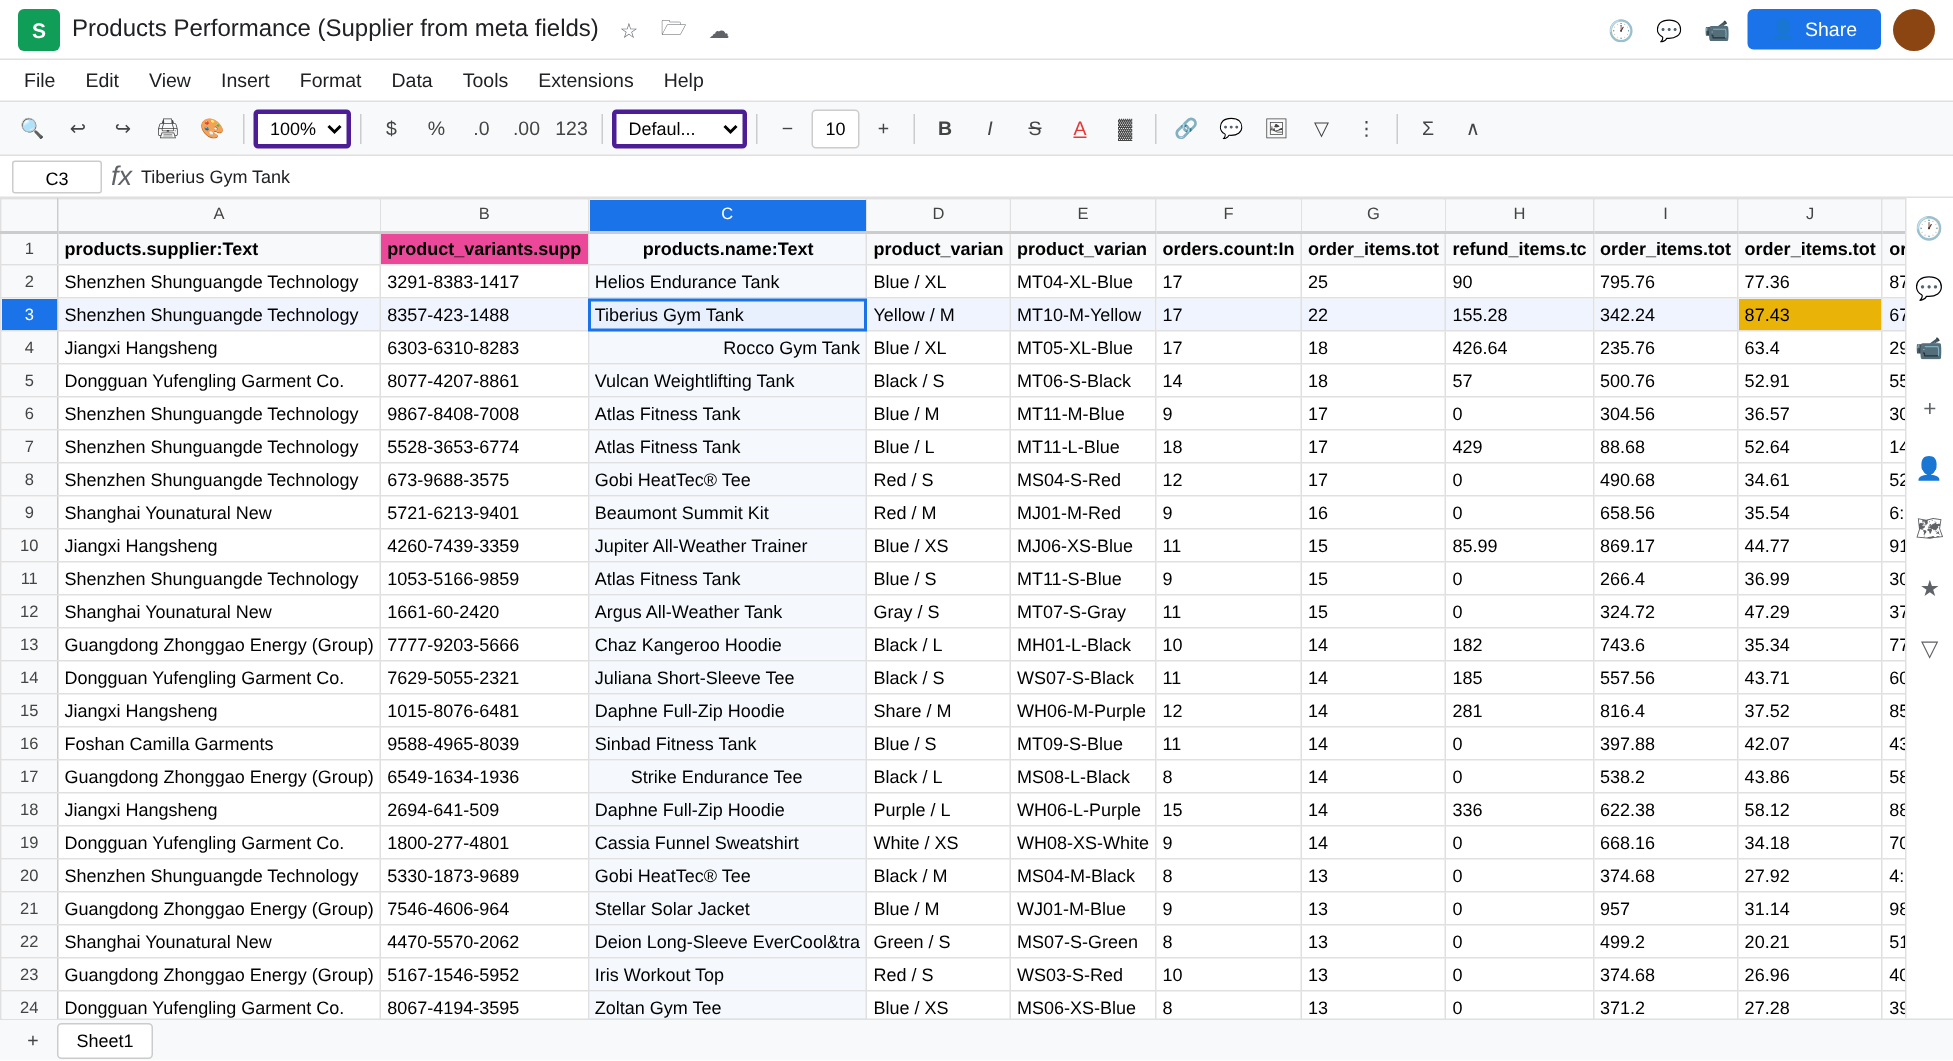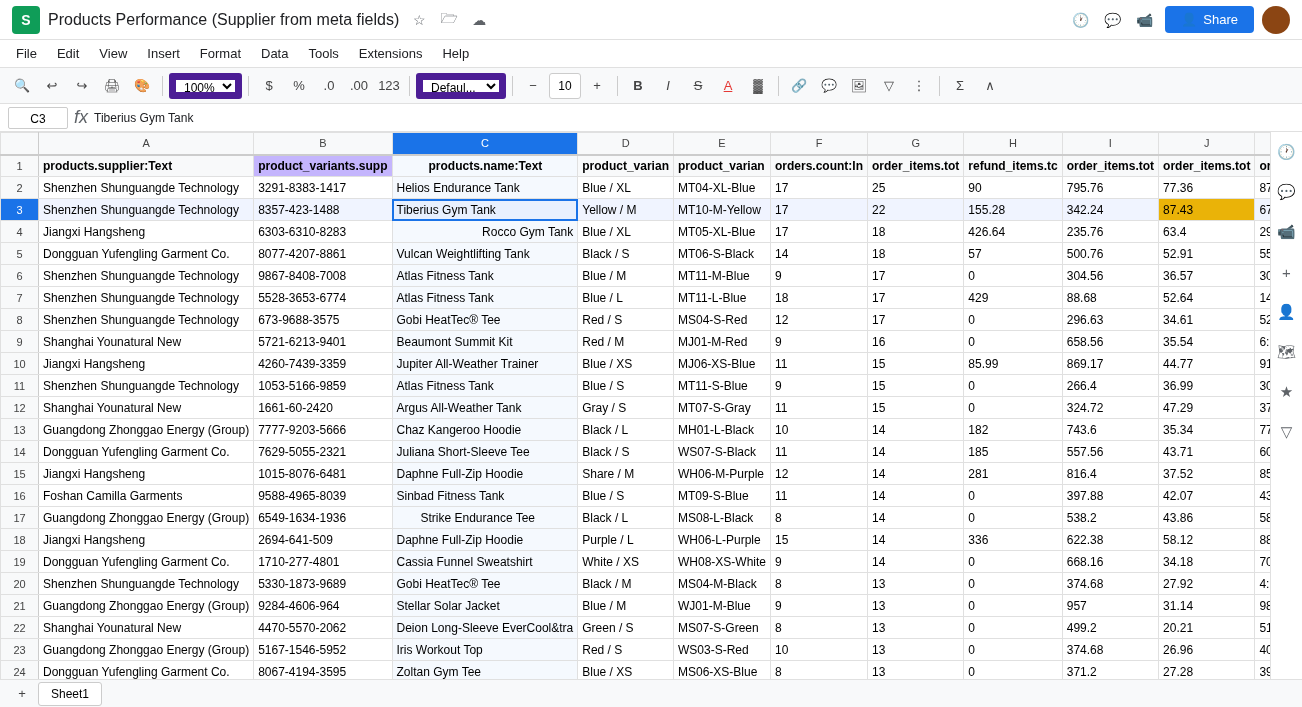--- a/index.html
+++ b/index.html
@@ -86,21 +86,21 @@
     }
     .tb-btn {
       width: 28px; height: 28px;
       display: flex; align-items: center; justify-content: center;
       cursor: pointer; color: #444; border-radius: 3px; font-size: 13px;
     }
     .tb-separator {
       width: 1px; height: 20px; background: #ccc; margin: 0 4px;
     }
     .tb-select {
-      height: 26px; border: 7px solid #4c1d95; border-radius: 3px;
+      height: 26px; border: 3px solid #4c1d95; border-radius: 3px;
       font-size: 12px; padding: 0 4px; background: #fff;
       cursor: pointer;
     }
     .tb-font-size {
       width: 32px; height: 26px; border: 1px solid #ccc; border-radius: 3px;
       font-size: 12px; text-align: center; background: #fff;
     }
     .tb-bold { font-weight: bold; }
     .tb-italic { font-style: italic; }
     .tb-strike { text-decoration: line-through; }
@@ -350,21 +350,21 @@
             <th class="col-header">H</th>
             <th class="col-header">I</th>
             <th class="col-header">J</th>
             <th class="col-header">K</th>
           </tr>
         </thead>
         <tbody id="sheet-body">
         <tr>
               <td class="row-num">1</td>
               <td style="font-weight: bold; background: rgb(248, 249, 250);">products.supplier:Text</td>
-              <td style="font-weight: bold; background: #c4b5fd;">product_variants.supp</td>
+              <td style="font-weight: bold; background: #ec4899;">product_variants.supp</td>
               <td style="font-weight: bold; background: rgba(66, 133, 244, 0.05); padding-left: 36px;">products.name:Text</td>
               <td style="font-weight: bold; background: rgb(248, 249, 250);">product_varian</td>
               <td style="font-weight: bold; background: rgb(248, 249, 250);">product_varian</td>
               <td style="font-weight: bold; background: rgb(248, 249, 250);">orders.count:In</td>
               <td style="font-weight: bold; background: rgb(248, 249, 250);">order_items.tot</td>
               <td style="font-weight: bold; background: rgb(248, 249, 250);">refund_items.tc</td>
               <td style="font-weight: bold; background: rgb(248, 249, 250);">order_items.tot</td>
               <td style="font-weight: bold; background: rgb(248, 249, 250);">order_items.tot</td>
               <td style="font-weight: bold; background: rgb(248, 249, 250);">order_item...</td>
             </tr>
@@ -455,21 +455,21 @@
             <tr>
               <td class="row-num">8</td>
               <td>Shenzhen Shunguangde Technology</td>
               <td>673-9688-3575</td>
               <td style="background: rgba(66, 133, 244, 0.05);">Gobi HeatTec® Tee</td>
               <td>Red / S</td>
               <td>MS04-S-Red</td>
               <td>12</td>
               <td>17</td>
               <td>0</td>
-              <td>296.63</td>
+              <td>490.68</td>
               <td>34.61</td>
               <td>52:</td>
             </tr>
             <tr>
               <td class="row-num">9</td>
               <td>Shanghai Younatural New</td>
               <td>5721-6213-9401</td>
               <td style="background: rgba(66, 133, 244, 0.05);">Beaumont Summit Kit</td>
               <td>Red / M</td>
               <td>MJ01-M-Red</td>
@@ -602,21 +602,21 @@
               <td>15</td>
               <td>14</td>
               <td>336</td>
               <td>622.38</td>
               <td>58.12</td>
               <td>88:</td>
             </tr>
             <tr>
               <td class="row-num">19</td>
               <td>Dongguan Yufengling Garment Co.</td>
-              <td>1710-277-4801</td>
+              <td>1800-277-4801</td>
               <td style="background: rgba(66, 133, 244, 0.05);">Cassia Funnel Sweatshirt</td>
               <td>White / XS</td>
               <td>WH08-XS-White</td>
               <td>9</td>
               <td>14</td>
               <td>0</td>
               <td>668.16</td>
               <td>34.18</td>
               <td>70:</td>
             </tr>
@@ -630,21 +630,21 @@
               <td>8</td>
               <td>13</td>
               <td>0</td>
               <td>374.68</td>
               <td>27.92</td>
               <td>4:</td>
             </tr>
             <tr>
               <td class="row-num">21</td>
               <td>Guangdong Zhonggao Energy (Group)</td>
-              <td>9284-4606-964</td>
+              <td>7546-4606-964</td>
               <td style="background: rgba(66, 133, 244, 0.05);">Stellar Solar Jacket</td>
               <td>Blue / M</td>
               <td>WJ01-M-Blue</td>
               <td>9</td>
               <td>13</td>
               <td>0</td>
               <td>957</td>
               <td>31.14</td>
               <td>98:</td>
             </tr>

